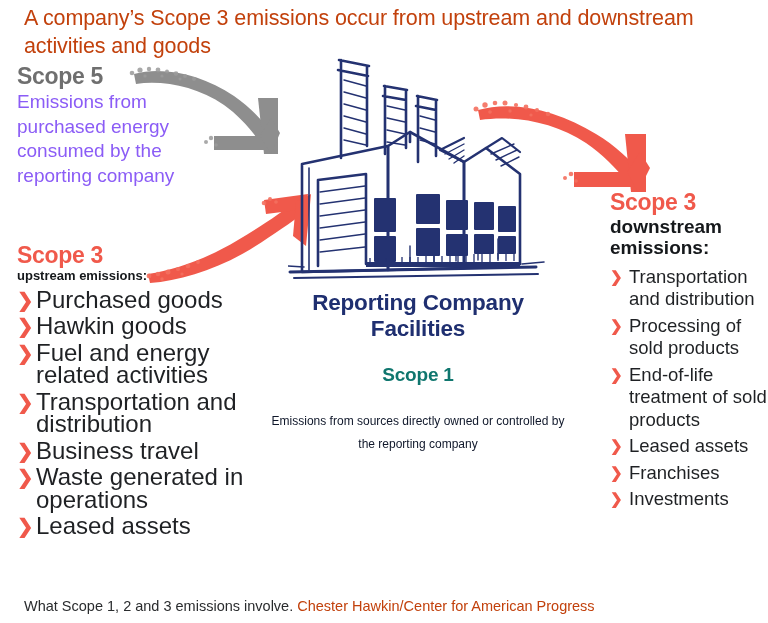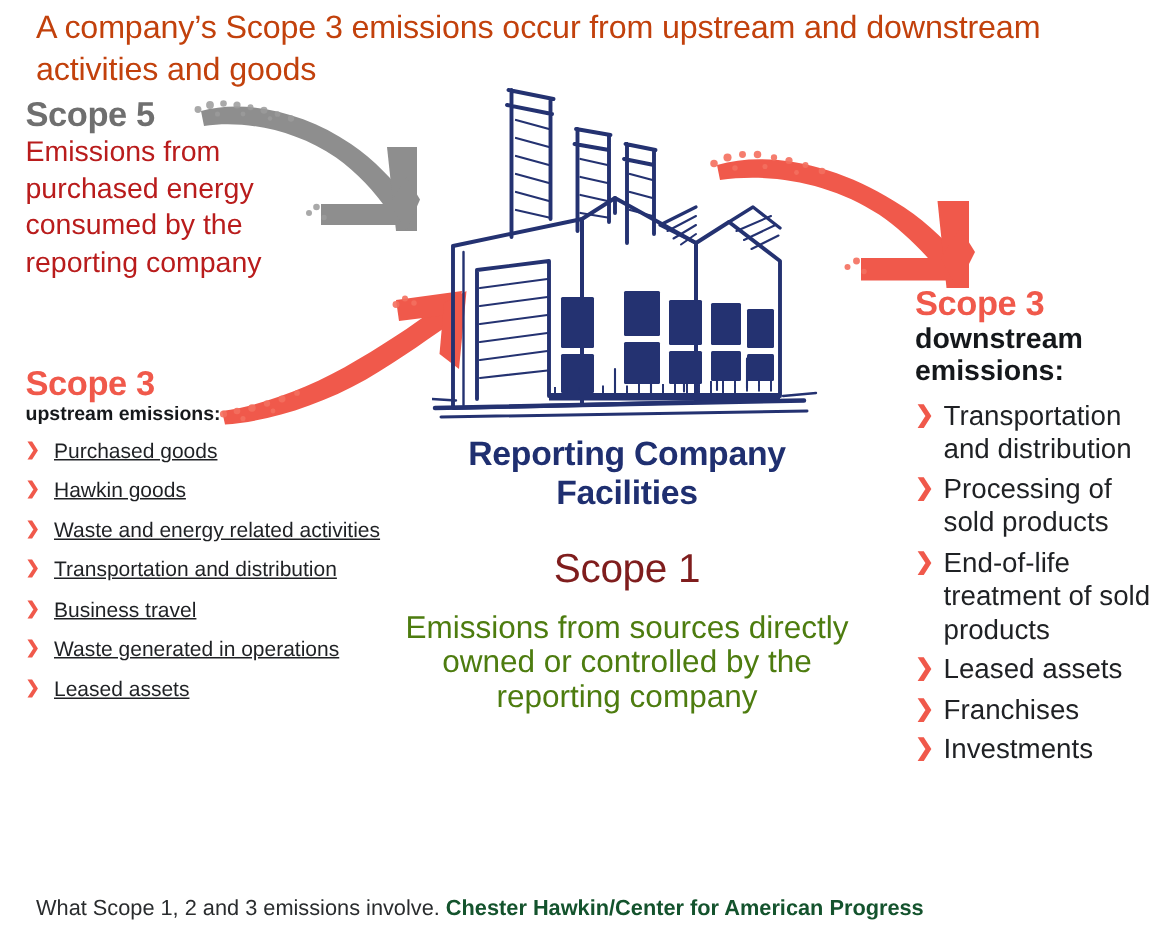--- a/index.html
+++ b/index.html
@@ -43,21 +43,21 @@
   .scope-head.gray { color: #6f6f6f; }
   .scope-head.red  { color: #f0594b; }
 
   .sub-head {
     font-weight: bold;
     color: #15181b;
     line-height: 1.12;
   }
 
   .body-text {
-    color: #b91c1c;
+    color: #8b5cf6;
     font-weight: 400;
   }
 
   
   #scope2-block {
     position: absolute;
     left: 17px;
     top: 64px;
     width: 210px;
   }
@@ -97,24 +97,23 @@
     content: "\276F";
     position: absolute;
     left: 0;
     top: 0;
     color: #f0594b;
     font-size: 0.82em;
     font-weight: bold;
     line-height: inherit;
   }
   #scope3-up-block ul.chev-list > li {
-    font-size: 14px;
+    font-size: 24px;
     line-height: 22.5px;
     margin-bottom: 4px;
-    text-decoration: underline;
   }
 
   
   #scope3-down-block {
     position: absolute;
     left: 610px;
     top: 190px;
     width: 160px;
   }
   #scope3-down-block .scope-head { font-size: 23px; }
@@ -146,49 +145,49 @@
   }
   #rc-title {
     font-size: 22.5px;
     font-weight: bold;
     color: #1f2f70;
     line-height: 26px;
     letter-spacing: -0.2px;
   }
   #scope1-head {
     margin-top: 22px;
-    font-size: 27px;
-    font-weight: normal;
-    color: #7f1d1d;
+    font-size: 19px;
+    font-weight: bold;
+    color: #0f766e;
     letter-spacing: -0.2px;
   }
   #scope1-body {
-    margin-top: 12px;
-    font-size: 21px;
+    margin-top: 24px;
+    font-size: 12px;
     line-height: 23px;
-    color: #4d7c0f;
+    color: #0f172a;
   }
 
   
   .arrow-svg { position: absolute; }
   #arrow-scope2   { left: 128px; top: 58px;  width: 180px; height: 110px; }
   #arrow-upstream { left: 146px; top: 190px; width: 180px; height: 95px;  }
   #arrow-downstream { left: 470px; top: 88px; width: 210px; height: 112px; }
 
   
   #caption {
     position: absolute;
     left: 24px;
     top: 597px;
     width: 730px;
     font-size: 14.5px;
     color: #2a2c2e;
     line-height: 18px;
   }
-  #caption .credit { font-weight: bold; color: #14532d; }
+  #caption .credit { font-weight: normal; color: #c2410c; }
 </style>
 </head>
 <body>
 
 <div id="page">
 
   <div id="title">A company’s Scope 3 emissions occur from upstream and downstream activities and goods</div>
 
   <div id="scope2-block">
     <div class="scope-head gray">Scope 5</div>
@@ -337,21 +336,21 @@
     <div id="scope1-head">Scope 1</div>
     <div id="scope1-body" class="body-text">Emissions from sources directly owned or controlled by the reporting company</div>
   </div>
 
   <div id="scope3-up-block">
     <div class="scope-head red">Scope 3</div>
     <div class="sub-head">upstream emissions:</div>
     <ul class="chev-list">
         <li>Purchased goods</li>
         <li>Hawkin goods</li>
-        <li>Waste and energy related activities</li>
+        <li>Fuel and energy related activities</li>
         <li>Transportation and distribution</li>
         <li>Business travel</li>
         <li>Waste generated in operations</li>
         <li>Leased assets</li>
       </ul>
   </div>
 
   <div id="scope3-down-block">
     <div class="scope-head red">Scope 3</div>
     <div class="sub-head">downstream emissions:</div>

